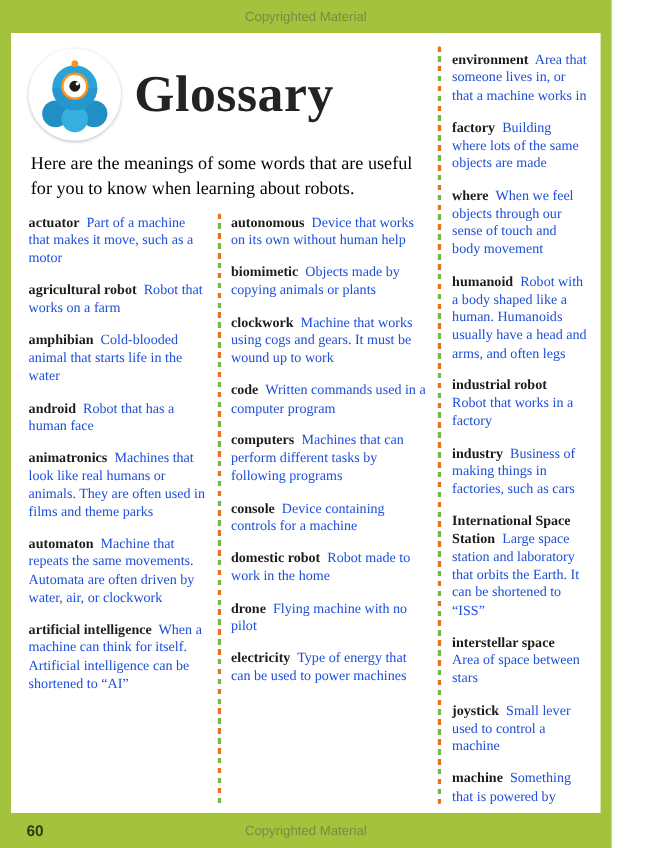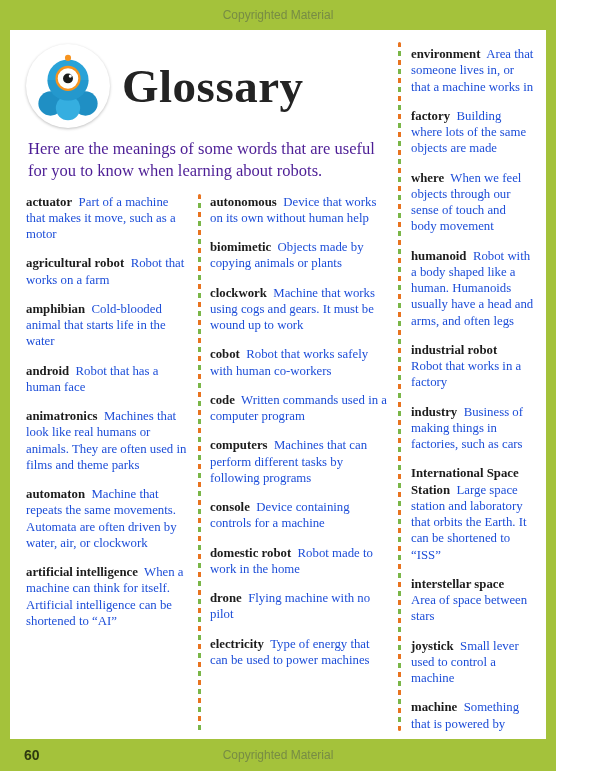--- a/index.html
+++ b/index.html
@@ -51,21 +51,21 @@
     box-shadow: 0 1px 3px rgba(0,0,0,0.25);
     display: flex; align-items: center; justify-content: center;
   }
   .title {
     font-size: 47px; font-weight: bold; color: #232323;
     margin: 0; line-height: 1;
     font-family: "Liberation Serif", serif;
     letter-spacing: 0.5px;
   }
   .intro {
-    font-size: 16.5px; line-height: 1.32; color: #4c1d95;
+    font-size: 16.5px; line-height: 1.32; color: #000000;
     margin: 10px 2px 12px 2px;
   }
   .two-cols { display: flex; flex: 1 1 auto; min-height: 0; }
   .col {
     font-size: 12.8px; line-height: 1.27; color: #222222;
     overflow: hidden;
   }
   .col.c1 { width: 172px; flex: 0 0 172px; padding-right: 8px; box-sizing: border-box; }
   .col.c2 { flex: 1 1 auto; padding-left: 9px; box-sizing: border-box; }
   .col.c3 { flex: 1 1 auto; padding-left: 10px; padding-top: 4px; box-sizing: border-box; }
@@ -129,21 +129,20 @@
             <div class="entry"><span class="term">android</span>&nbsp; <span class="def">Robot that has a human face</span></div>
             <div class="entry"><span class="term">animatronics</span>&nbsp; <span class="def">Machines that look like real humans or animals. They are often used in films and theme parks</span></div>
             <div class="entry"><span class="term">automaton</span>&nbsp; <span class="def">Machine that repeats the same movements. Automata are often driven by water, air, or clockwork</span></div>
             <div class="entry"><span class="term">artificial intelligence</span>&nbsp; <span class="def">When a machine can think for itself. Artificial intelligence can be shortened to “AI”</span></div>
           </div>
         <div class="divider"></div>
         <div class="col c2" id="col1">
             <div class="entry"><span class="term">autonomous</span>&nbsp; <span class="def">Device that works on its own without human help</span></div>
             <div class="entry"><span class="term">biomimetic</span>&nbsp; <span class="def">Objects made by copying animals or plants</span></div>
             <div class="entry"><span class="term">clockwork</span>&nbsp; <span class="def">Machine that works using cogs and gears. It must be wound up to work</span></div>
-            <div class="entry"><span class="term">cobot</span>&nbsp; <span class="def">Robot that works safely with human co-workers</span></div>
             <div class="entry"><span class="term">code</span>&nbsp; <span class="def">Written commands used in a computer program</span></div>
             <div class="entry"><span class="term">computers</span>&nbsp; <span class="def">Machines that can perform different tasks by following programs</span></div>
             <div class="entry"><span class="term">console</span>&nbsp; <span class="def">Device containing controls for a machine</span></div>
             <div class="entry"><span class="term">domestic robot</span>&nbsp; <span class="def">Robot made to work in the home</span></div>
             <div class="entry"><span class="term">drone</span>&nbsp; <span class="def">Flying machine with no pilot</span></div>
             <div class="entry"><span class="term">electricity</span>&nbsp; <span class="def">Type of energy that can be used to power machines</span></div>
           </div>
       </div>
 
     </div>

